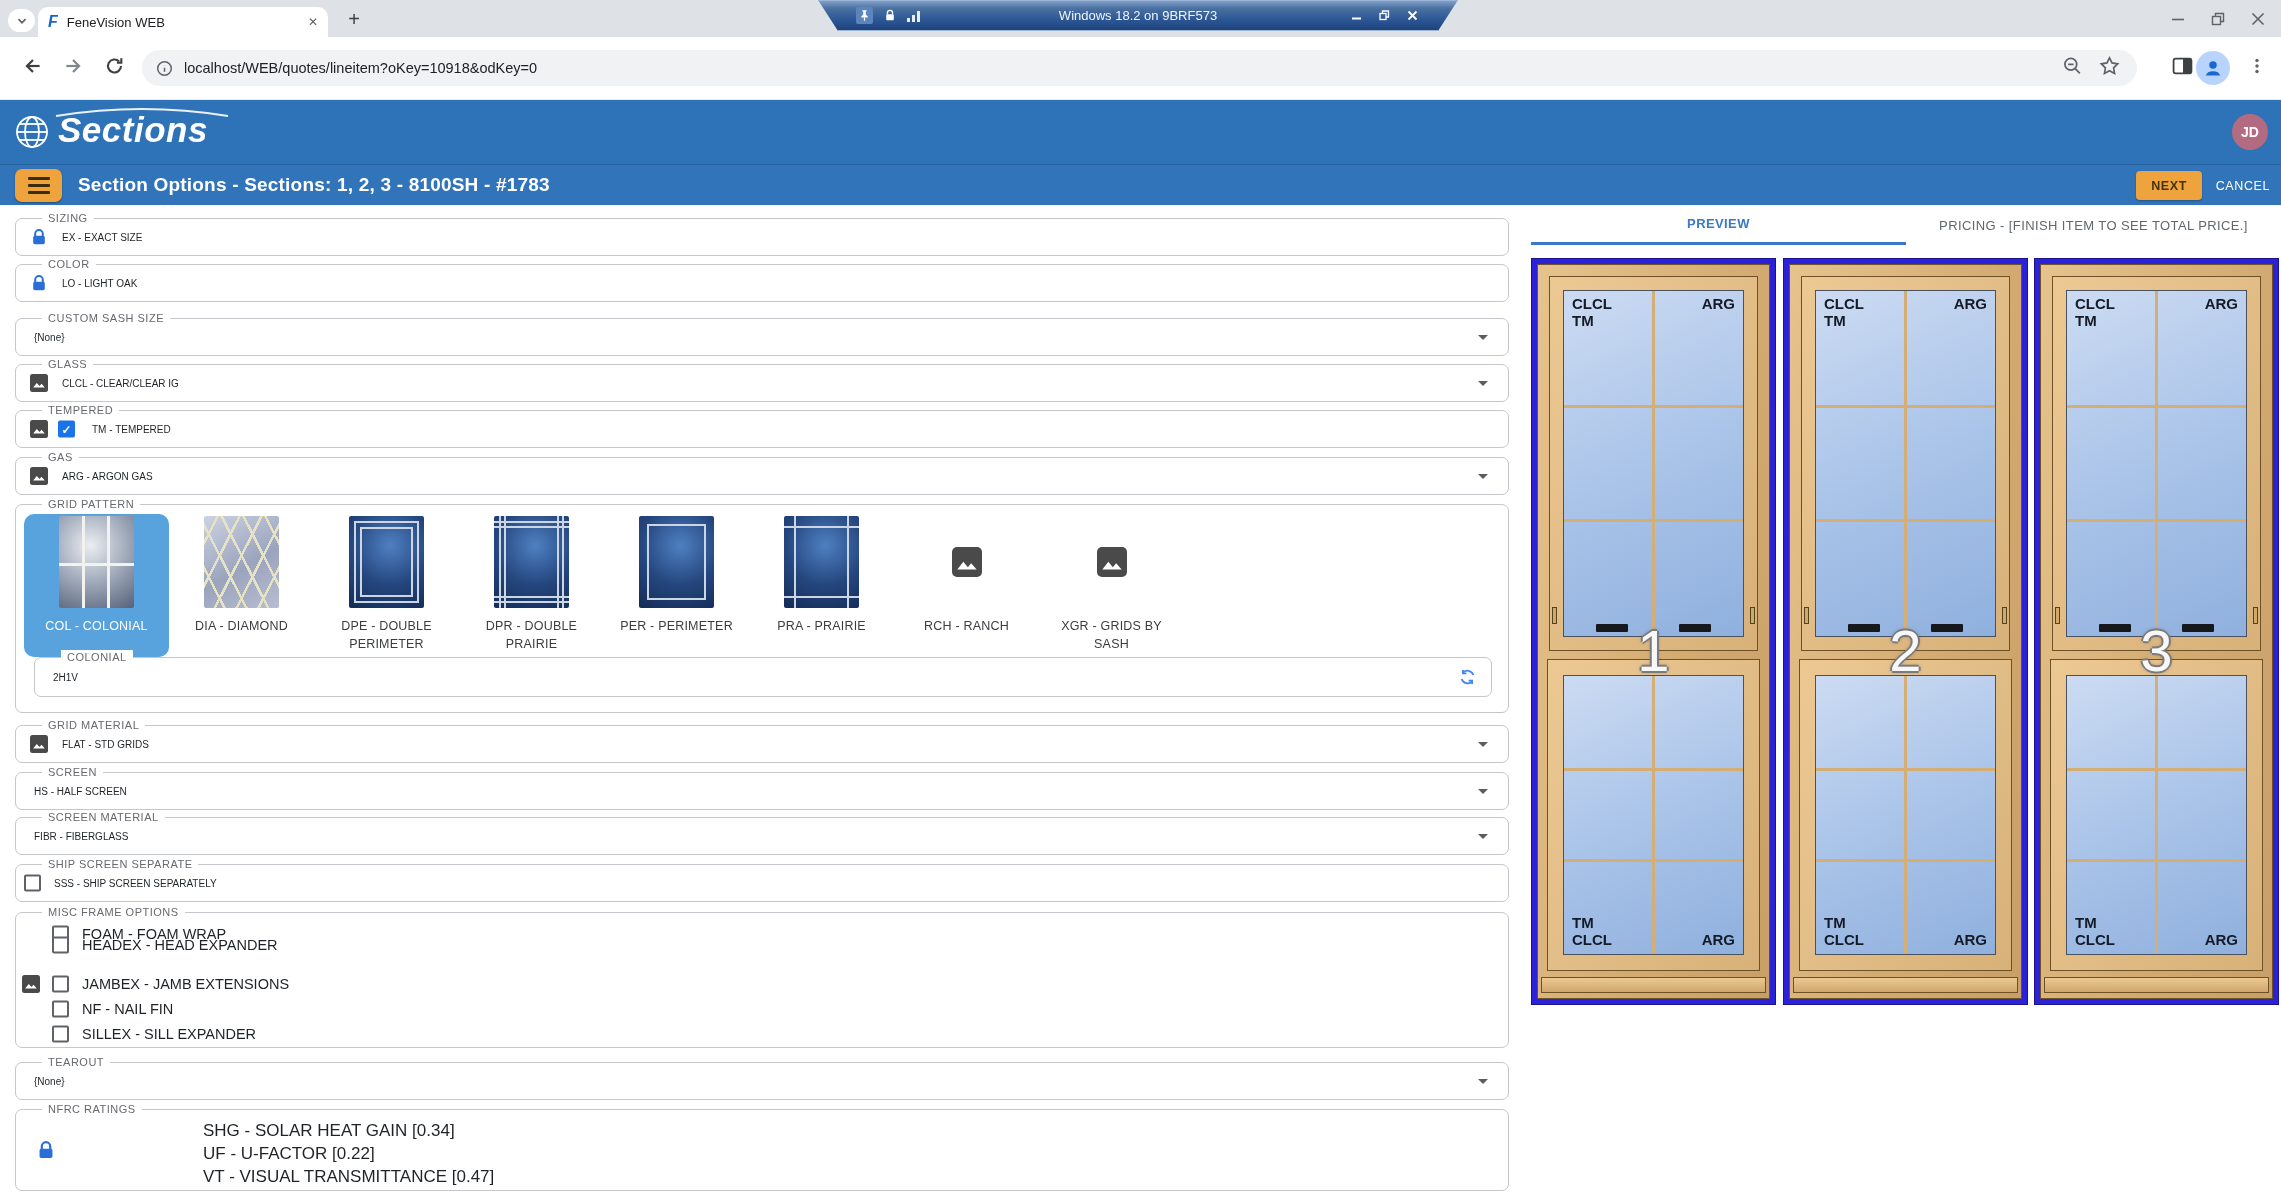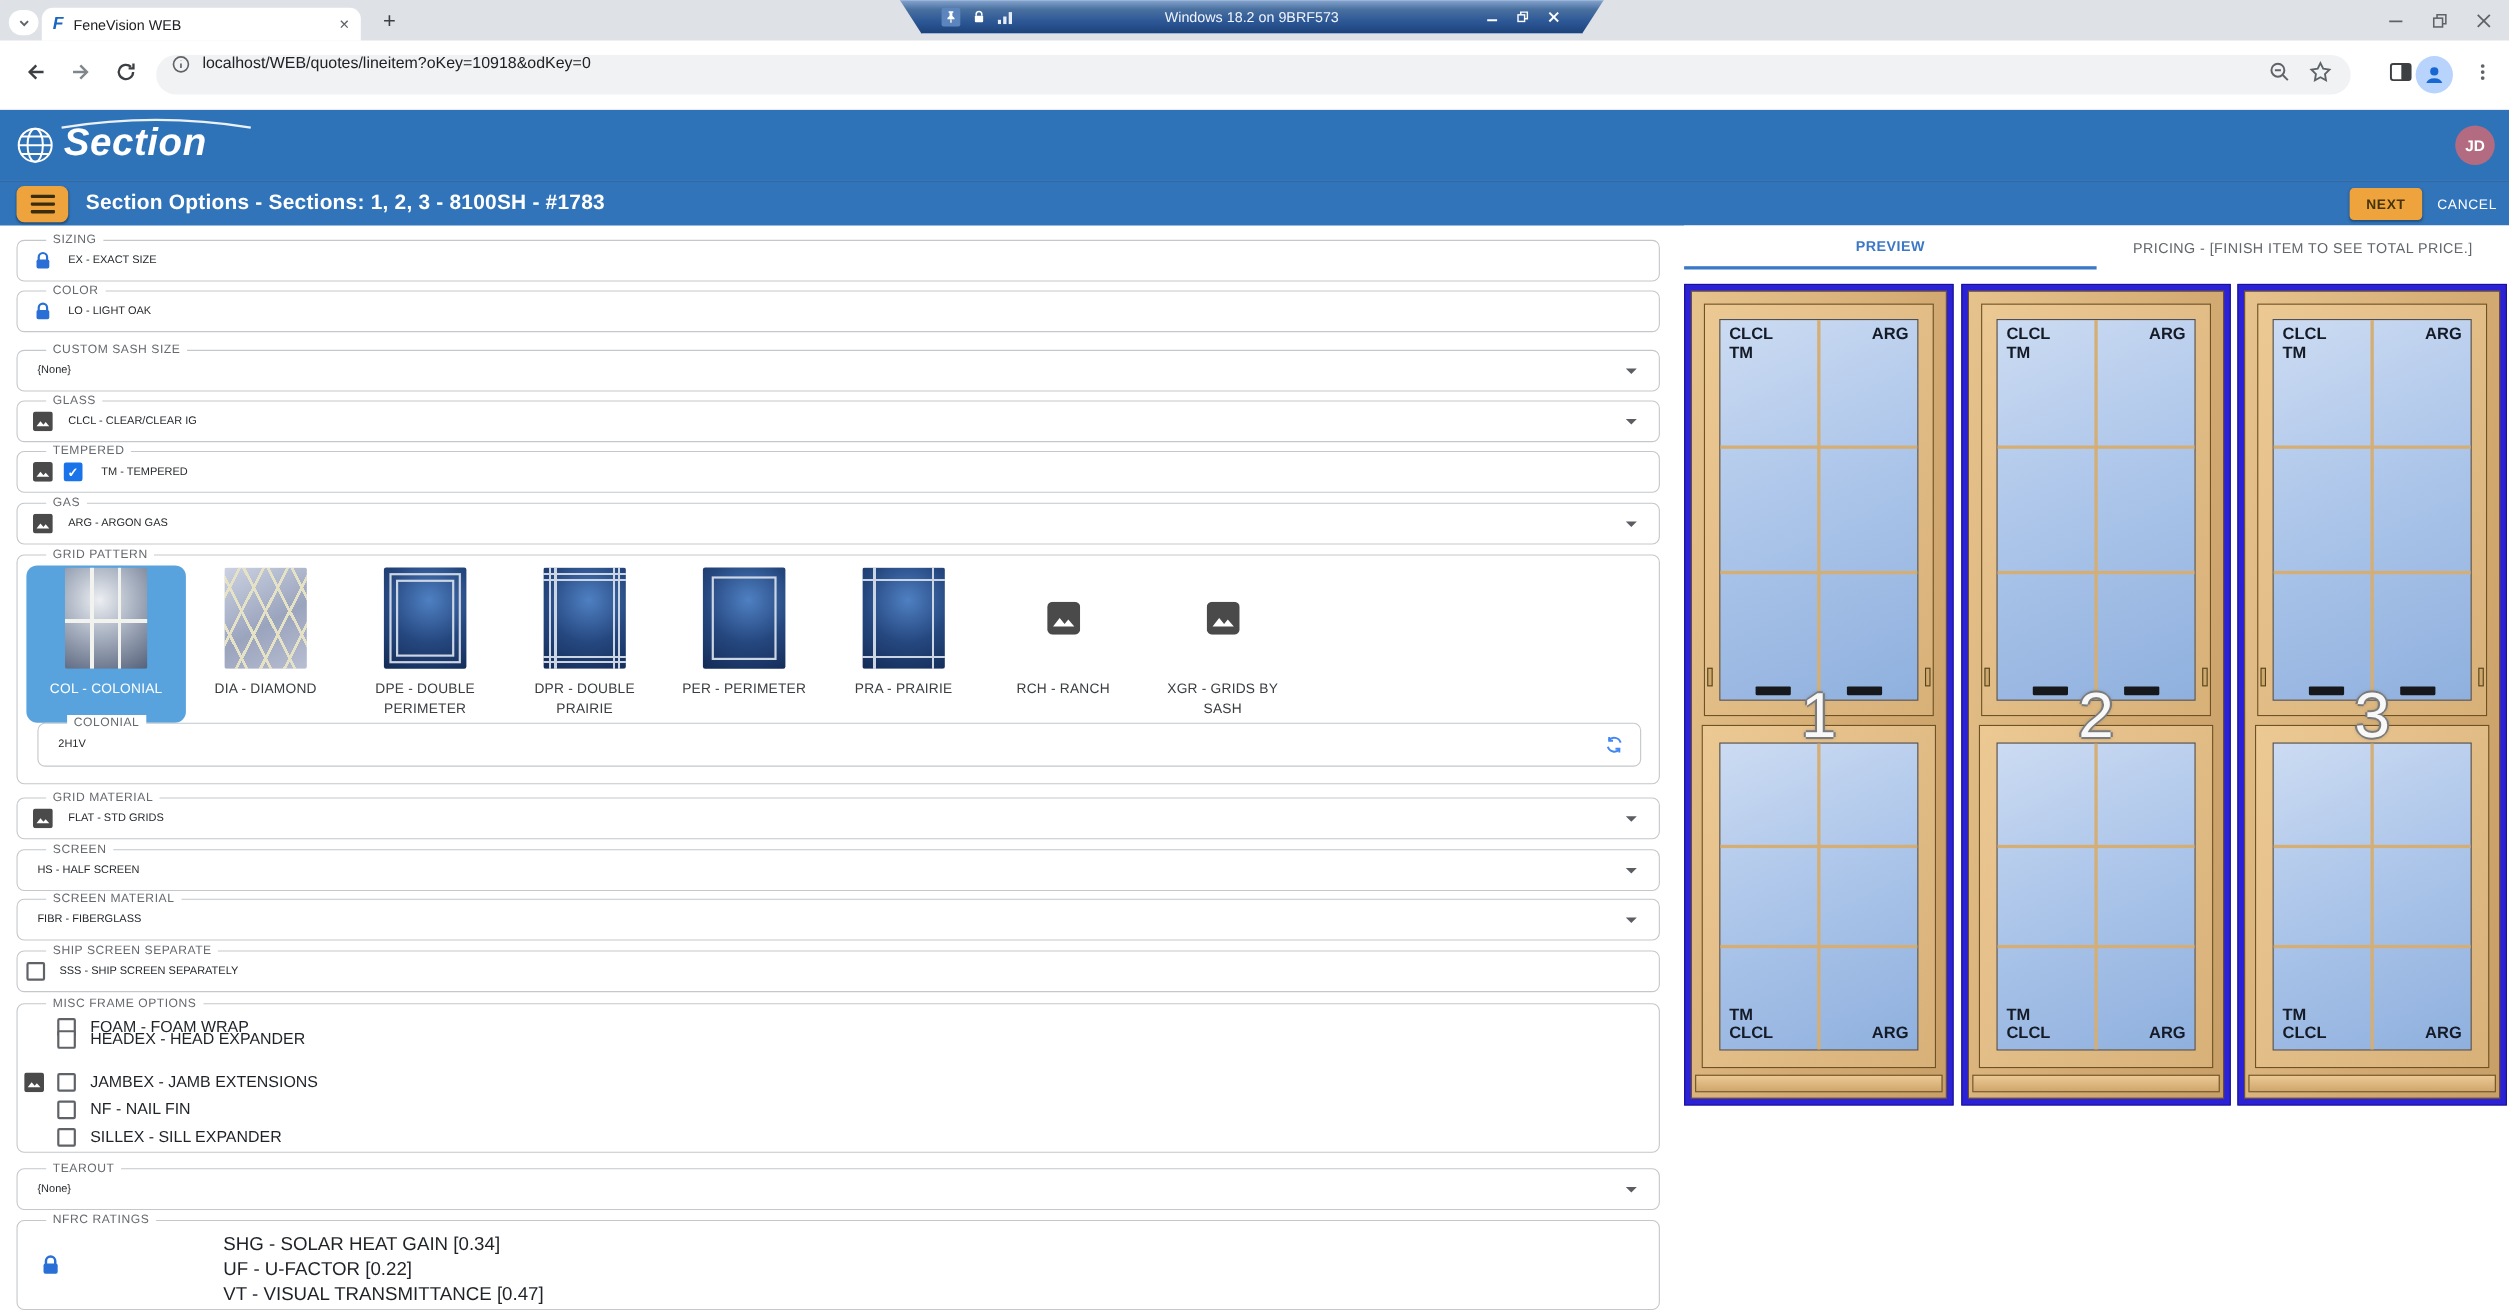--- a/index.html
+++ b/index.html
@@ -28,21 +28,21 @@
 .rdp-title{position:absolute;left:0;right:0;top:0;height:31px;display:flex;align-items:center;justify-content:center;
   font-size:13px;color:#f0f4fb}
 .rdp-left{position:absolute;left:38px;top:0;height:31px;display:flex;align-items:center;gap:11px;z-index:2}
 .rdp-right{position:absolute;right:40px;top:0;height:31px;display:flex;align-items:center;gap:17px;z-index:2}
 .pin-hl{background:#5d85bd;border-radius:2px;padding:2px;display:flex}
 
 
 .toolbar{position:absolute;top:37px;left:0;right:0;height:63px;background:#fff;border-bottom:1px solid #e8eaed}
 .tool-ic{position:absolute;top:50%;transform:translateY(-50%)}
 .urlpill{position:absolute;left:142px;top:50%;transform:translateY(-50%);width:1995px;height:36px;background:#f0f2f4;
-  border-radius:18px;display:flex;padding:0 14px;gap:11px}
+  border-radius:18px;display:flex;align-items:center;padding:0 14px;gap:11px}
 .url{font-size:14.5px;color:#202124;white-space:nowrap}
 .avatar-chip{position:absolute;left:2196px;top:50%;transform:translateY(-50%);width:34px;height:34px;border-radius:50%;
   background:#b8d4fc;display:flex;align-items:center;justify-content:center}
 
 
 .appheader{position:absolute;top:100px;left:0;right:0;height:64px;background:#2e72b8}
 .logo-globe{position:absolute;left:12px;top:12px}
 .swoosh{position:absolute;left:52px;top:4px}
 .brand{position:absolute;left:58px;top:10px;font-size:35px;font-weight:bold;font-style:italic;color:#fff;letter-spacing:.5px}
 .avatar{position:absolute;right:13px;top:14px;width:36px;height:36px;border-radius:50%;background:#b26b80;color:#fff;
@@ -300,21 +300,21 @@
           <line x1="5" y1="20" x2="35" y2="20"></line>
           <line x1="7" y1="12" x2="33" y2="12"></line>
           <line x1="7" y1="28" x2="33" y2="28"></line>
         </svg>
     </span>
     <span class="swoosh">
       <svg width="180" height="14" viewBox="0 0 180 14" fill="none" stroke="#fff" stroke-width="2" opacity=".9">
           <path d="M4 12 Q90 -2 176 12"></path>
         </svg>
     </span>
-    <span class="brand">Section</span>
+    <span class="brand">Sections</span>
     <span class="avatar">JD</span>
   </div>
 
   <div class="sectionbar">
     <div class="burger">
         <i></i>
         <i></i>
         <i></i>
       </div>
     <div class="sectitle">Section Options - Sections: 1, 2, 3 - 8100SH - #1783</div>

